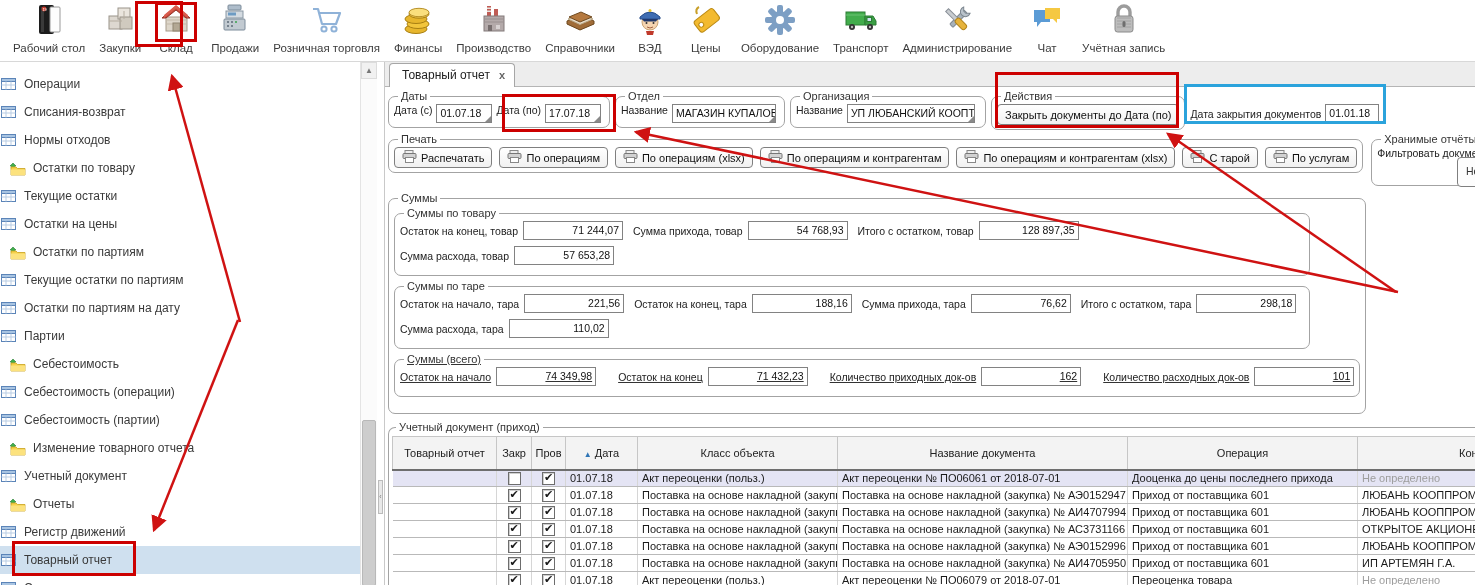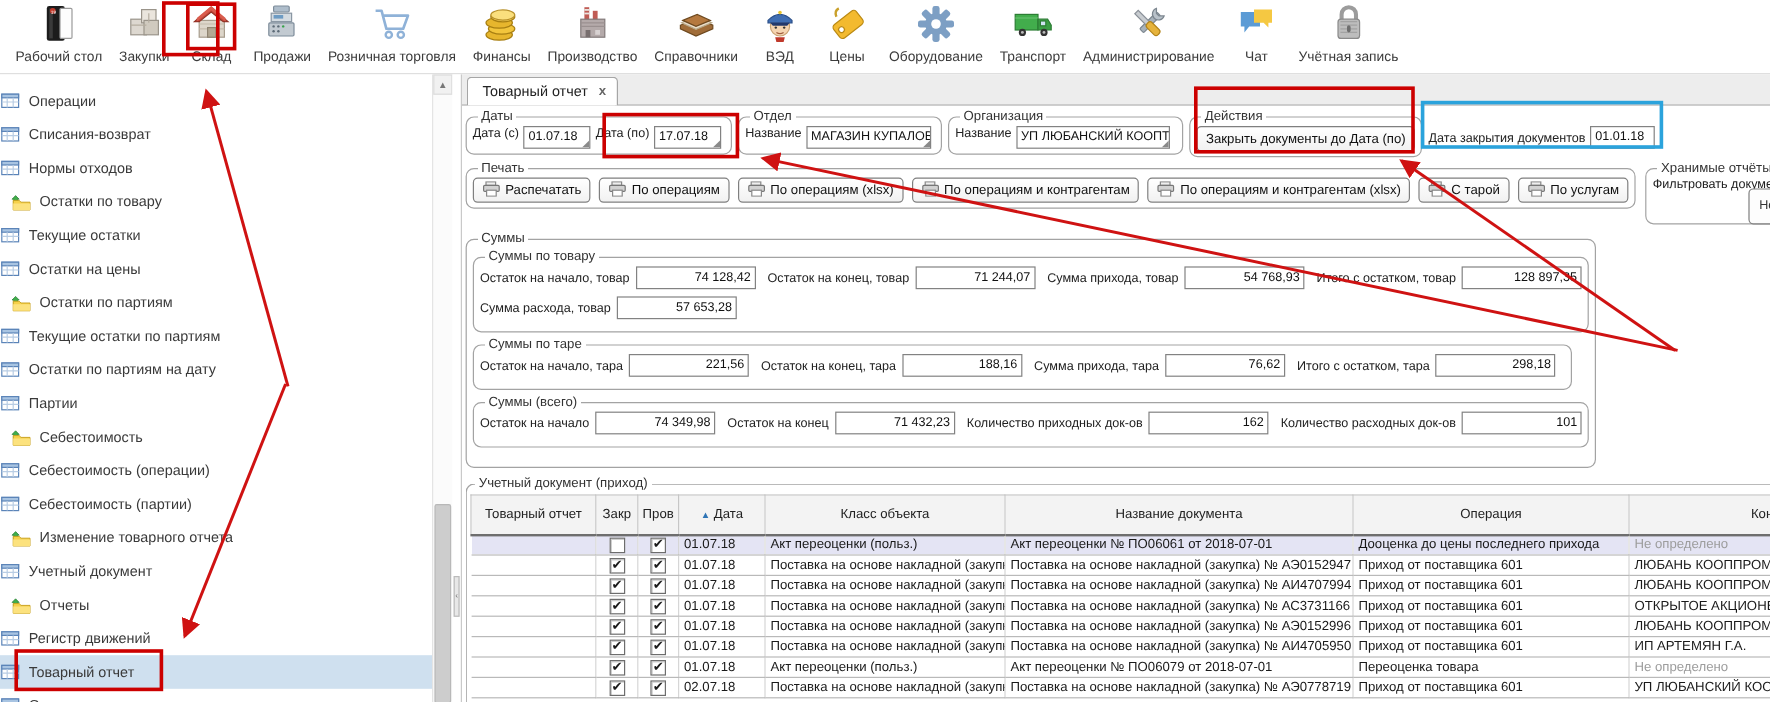--- a/index.html
+++ b/index.html
@@ -54,21 +54,21 @@
   .fs-print { width:884px; }
   .fs-print .frow { gap:7px; }
   .fs-stored { width:240px; height:53px; }
   .stored-new { position:absolute; left:1457px; top:157px; width:70px; height:30px; border:1px solid #7f7f7f; border-radius:4px; background:#fdfdfd; font-size:10.5px; padding:7px 0 0 8px; }
   .cb3 { width:17px; height:17px; border:1px solid #8aa0b8; background:#fff; position:relative; }
   .cb3::after { content:""; position:absolute; right:-1px; bottom:-1px; border-left:7px solid transparent; border-bottom:7px solid #9a9a9a; }
 
   .fs-sums { margin-top:6px; width:930px; padding-bottom:12px; }
   .fs-sub { margin:1px 0 4px 0; }
   .fs-sub .frow { height:25px; }
-  .fs-goods { width:916px; } .fs-tare { width:916px; } .fs-total { width:852px; }
+  .fs-goods { width:916px; } .fs-tare { width:916px; } .fs-total { width:852px;text-decoration:underline; }
   .sumfield { display:flex; align-items:center; gap:5px; }
   .sumfield .inp { width:100px; }
 
   
   .fs-doc { margin-top:7px; border-radius:7px 7px 0 0; border-bottom:none; padding:2px 0 0 3px; height:188px; overflow:hidden; }
   table.grid { border-collapse:collapse; table-layout:fixed; width:1225px; margin-top:1px; }
   .grid th { background:#f3f3f3; border:1px solid #c6c6c6; border-bottom:2px solid #6e6e6e; font-weight:normal; font-size:11px; color:#222; height:33px; padding:0 2px; overflow:hidden; white-space:nowrap; }
   .grid td { border-right:1px solid #d6d6d6; border-bottom:1px solid #b9b9b9; font-size:11px; height:17px; padding:0 4px; overflow:hidden; white-space:nowrap; color:#1a1a1a; }
   .grid tr.on td { background:#e4e4f4; }
   .grid td.c { text-align:center; padding:0; }
@@ -626,24 +626,20 @@
       </div>
       <div class="stored-new">Но</div>
 
       <fieldset class="fs-sums">
         <legend>Суммы</legend>
 
         <fieldset class="fs-sub fs-goods">
           <legend>Суммы по товару</legend>
           <div class="frow" style="gap:10px">
 
-          <span class="sumfield">
-                <span class="lbl">Остаток на начало, товар</span>
-                <span class="inp num">74 128,42</span>
-              </span>
               <span class="sumfield">
                 <span class="lbl">Остаток на конец, товар</span>
                 <span class="inp num">71 244,07</span>
               </span>
               <span class="sumfield">
                 <span class="lbl">Сумма прихода, товар</span>
                 <span class="inp num">54 768,93</span>
               </span>
               <span class="sumfield">
                 <span class="lbl">Итого с остатком, товар</span>
@@ -673,25 +669,32 @@
               </span>
               <span class="sumfield">
                 <span class="lbl">Сумма прихода, тара</span>
                 <span class="inp num">76,62</span>
               </span>
               <span class="sumfield">
                 <span class="lbl">Итого с остатком, тара</span>
                 <span class="inp num">298,18</span>
               </span>
             </div>
+          <div class="frow" style="gap:10px">
+
+          <span class="sumfield">
+                <span class="lbl">Сумма расхода, тара</span>
+                <span class="inp num">110,02</span>
+              </span>
+            </div>
         </fieldset>
 
         <fieldset class="fs-sub fs-total">
           <legend>Суммы (всего)</legend>
-          <div class="frow" style="gap:10px">
+          <div class="frow" style="gap:22px">
 
           <span class="sumfield">
                 <span class="lbl">Остаток на начало</span>
                 <span class="inp num">74 349,98</span>
               </span>
               <span class="sumfield">
                 <span class="lbl">Остаток на конец</span>
                 <span class="inp num">71 432,23</span>
               </span>
               <span class="sumfield">

